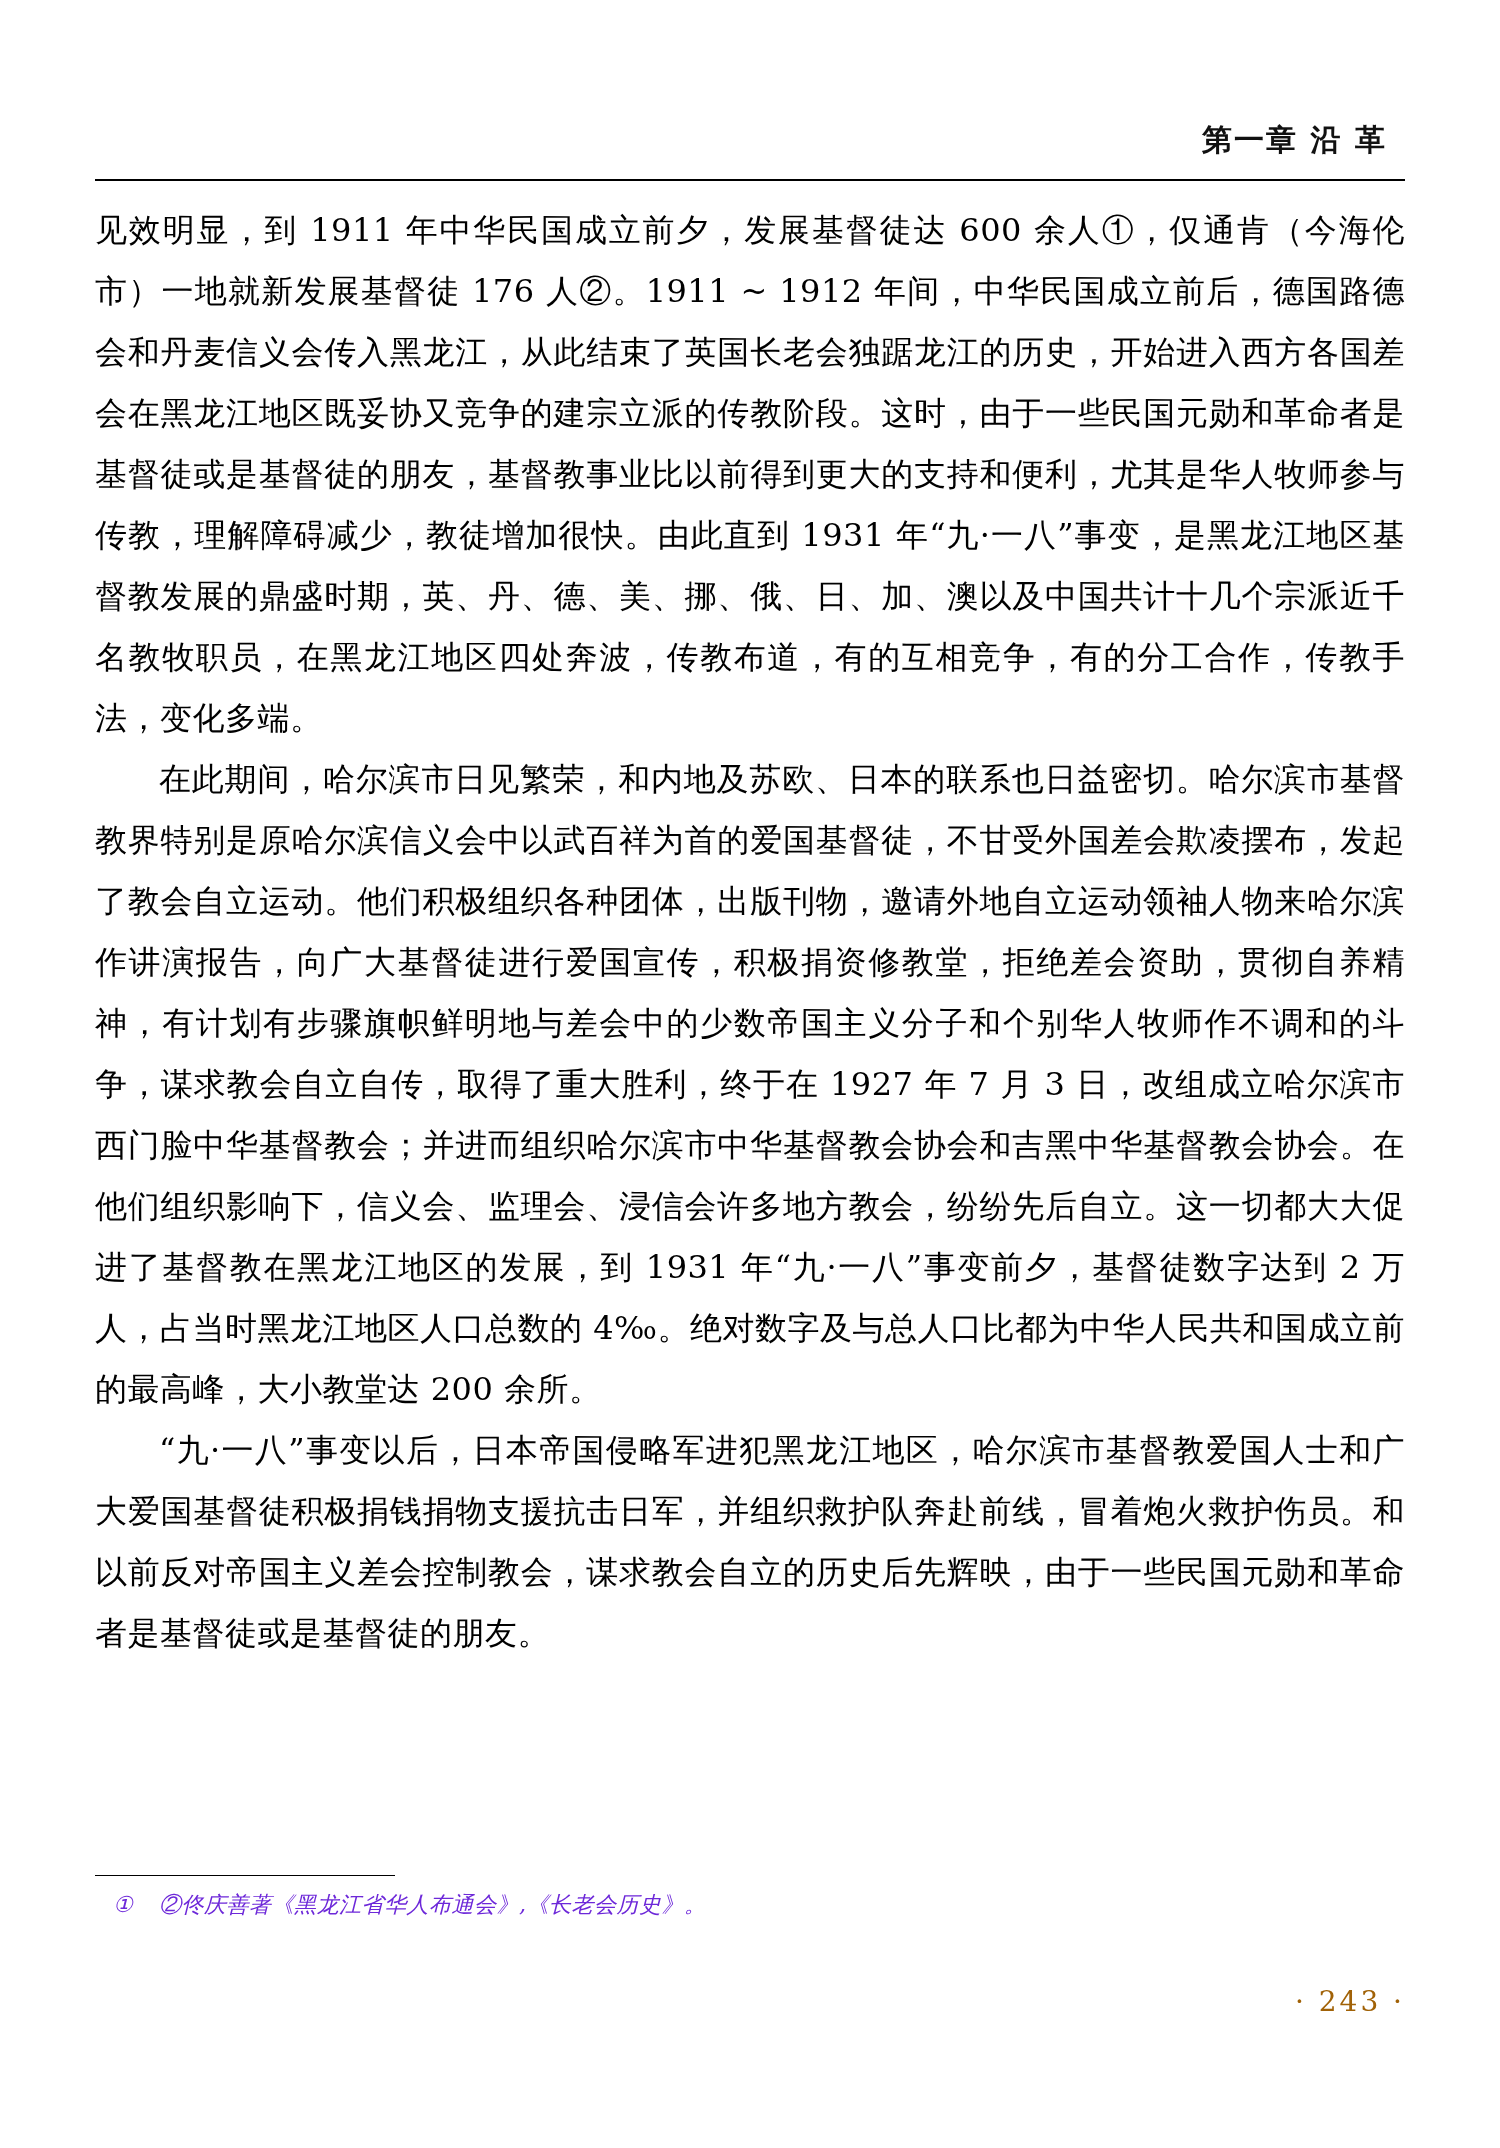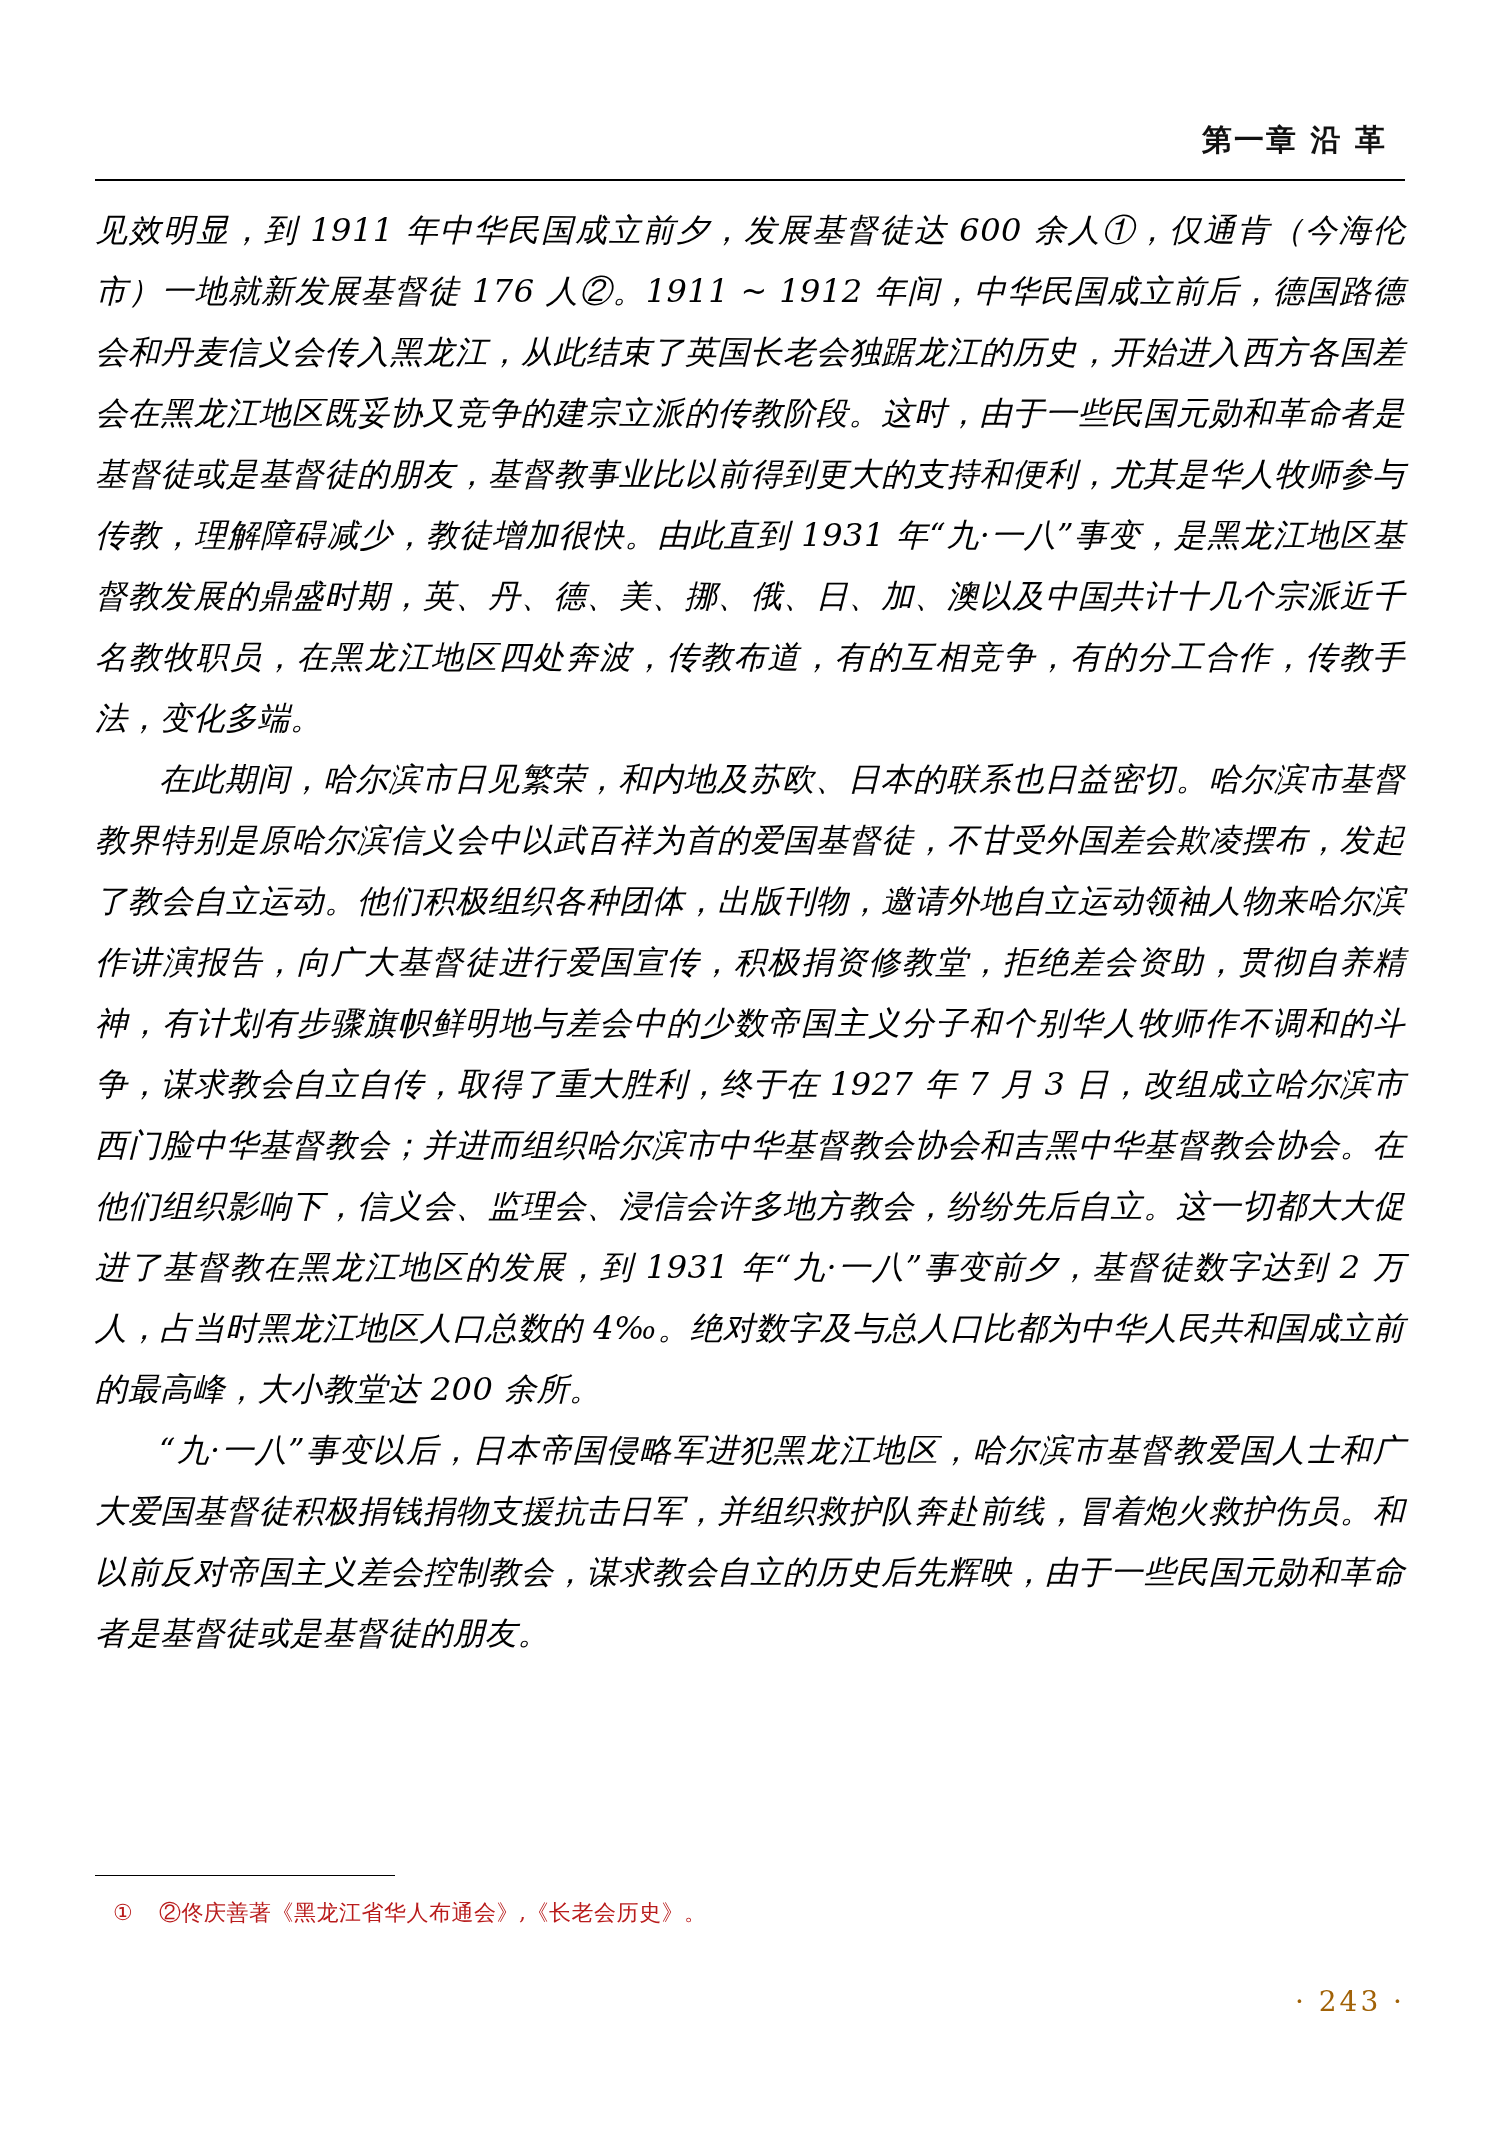--- a/index.html
+++ b/index.html
@@ -49,42 +49,42 @@
     width: 1310px;
   }
   p.body-para {
     margin: 0;
     font-size: 32px;
     line-height: 61px;
     text-align: justify;
     text-justify: inter-ideograph;
     letter-spacing: 0.5px;
     color: #000;
-    font-style: italic;
   }
   p.indent {
     text-indent: 64px;
   }
   .fn-area {
     position: absolute;
     left: 95px;
     top: 1875px;
     width: 1310px;
   }
   .fn-rule {
     border-top: 1.5px solid #000;
     width: 300px;
   }
   .fn-line {
-    margin-top: 20px;
+    margin-top: 12px;
     font-size: 22px;
     line-height: 34px;
-    color: #b91c1c;
+    color: #6d28d9;
     padding-left: 18px;
     letter-spacing: 0.5px;
+    font-style: italic;
   }
   .fn-marker {
     display: inline-block;
     min-width: 46px;
   }
   .page-number {
     position: absolute;
     left: 0;
     top: 1985px;
     width: 1405px;

